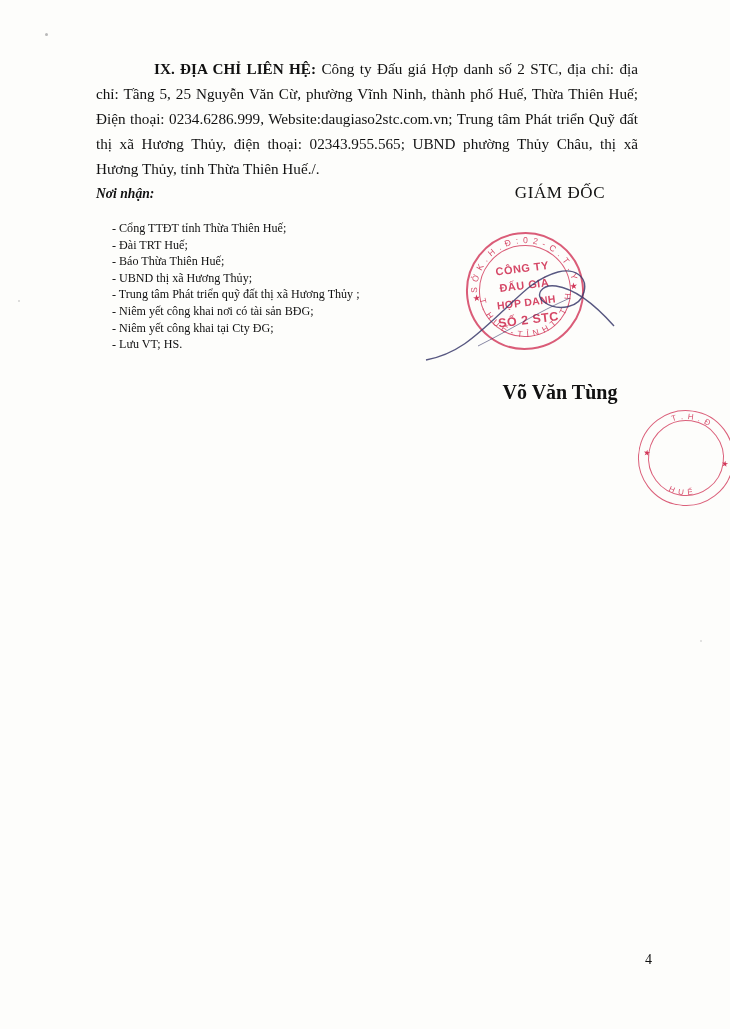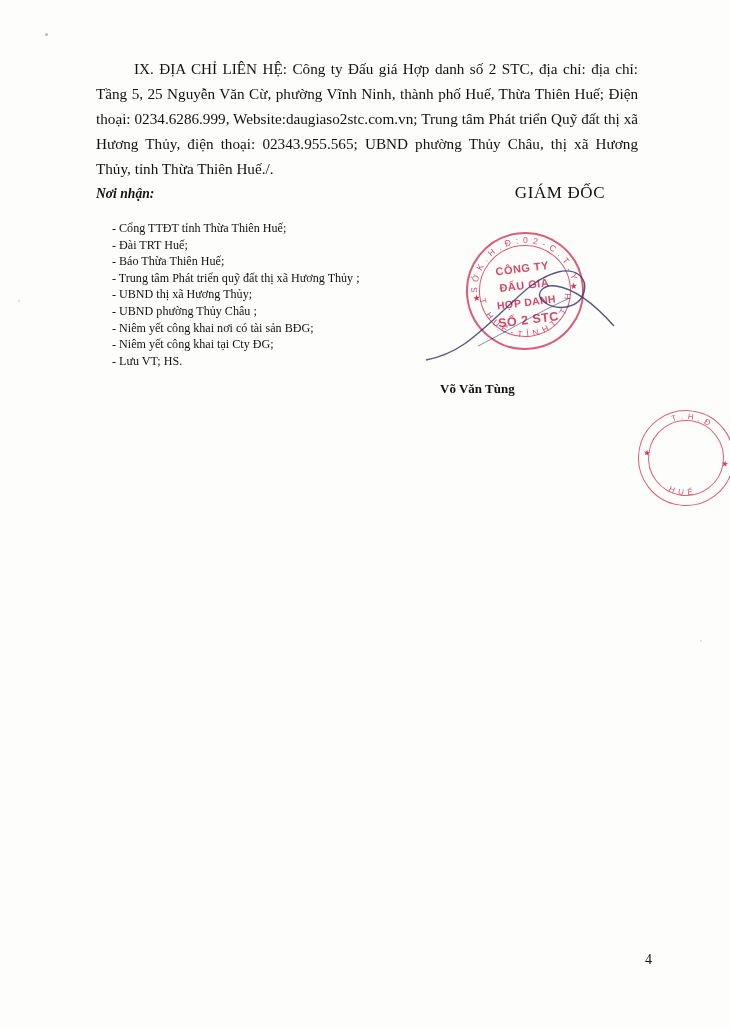--- a/index.html
+++ b/index.html
@@ -38,21 +38,21 @@
   .contact-block {
     position: absolute;
     left: 96px;
     top: 56px;
     width: 542px;
     text-align: justify;
     font-size: 15.2px;
     line-height: 25px;
   }
   .contact-block .indent { display: inline-block; width: 38px; }
-  .contact-block b { font-weight: normal; }
+  .contact-block b { font-weight: bold; margin-left: 20px; }
 
   
   .recipients {
     position: absolute;
     left: 96px;
     top: 186px;
     width: 300px;
   }
   .recipients .title {
     font-size: 13.6px;
@@ -83,21 +83,22 @@
   .sig-title {
     font-size: 17px;
     font-weight: normal;
     letter-spacing: 0.6px;
   }
   .sig-name {
     position: absolute;
     left: 440px;
     top: 381px;
     width: 240px;
-    font-size: 13px;
+    text-align: center;
+    font-size: 20px;
     font-weight: bold;
   }
 
   
   .seal {
     position: absolute;
     left: 466px;
     top: 232px;
     width: 118px;
     height: 118px;
@@ -210,23 +211,22 @@
   <div class="contact-block">
     <span class="indent"></span><b>IX. ĐỊA CHỈ LIÊN HỆ:</b><span> Công ty Đấu giá Hợp danh số 2 STC, địa chỉ: địa chỉ: Tầng 5, 25 Nguyễn Văn Cừ, phường Vĩnh Ninh, thành phố Huế, Thừa Thiên Huế; Điện thoại: 0234.6286.999, Website:daugiaso2stc.com.vn; Trung tâm Phát triển Quỹ đất thị xã Hương Thủy, điện thoại: 02343.955.565; UBND phường Thủy Châu, thị xã Hương Thủy, tỉnh Thừa Thiên Huế./.</span>
   </div>
 
   <div class="recipients">
     <div class="title">Nơi nhận:</div>
     <ul>
       <li>- Cổng TTĐT tỉnh Thừa Thiên Huế;</li>
       <li>- Đài TRT Huế;</li>
       <li>- Báo Thừa Thiên Huế;</li>
+      <li>- UBND thị xã Hương Thủy;</li>
       <li>- Trung tâm Phát triển quỹ đất thị xã Hương Thủy ;</li>
-      <li>- UBND thị xã Hương Thủy;</li>
-      <li>- UBND phường Thủy Châu ;</li>
       <li>- Niêm yết công khai nơi có tài sản BĐG;</li>
       <li>- Niêm yết công khai tại Cty ĐG;</li>
       <li>- Lưu VT; HS.</li>
     </ul>
   </div>
 
   <div class="sig-block">
     <div class="sig-title">GIÁM ĐỐC</div>
   </div>
 

